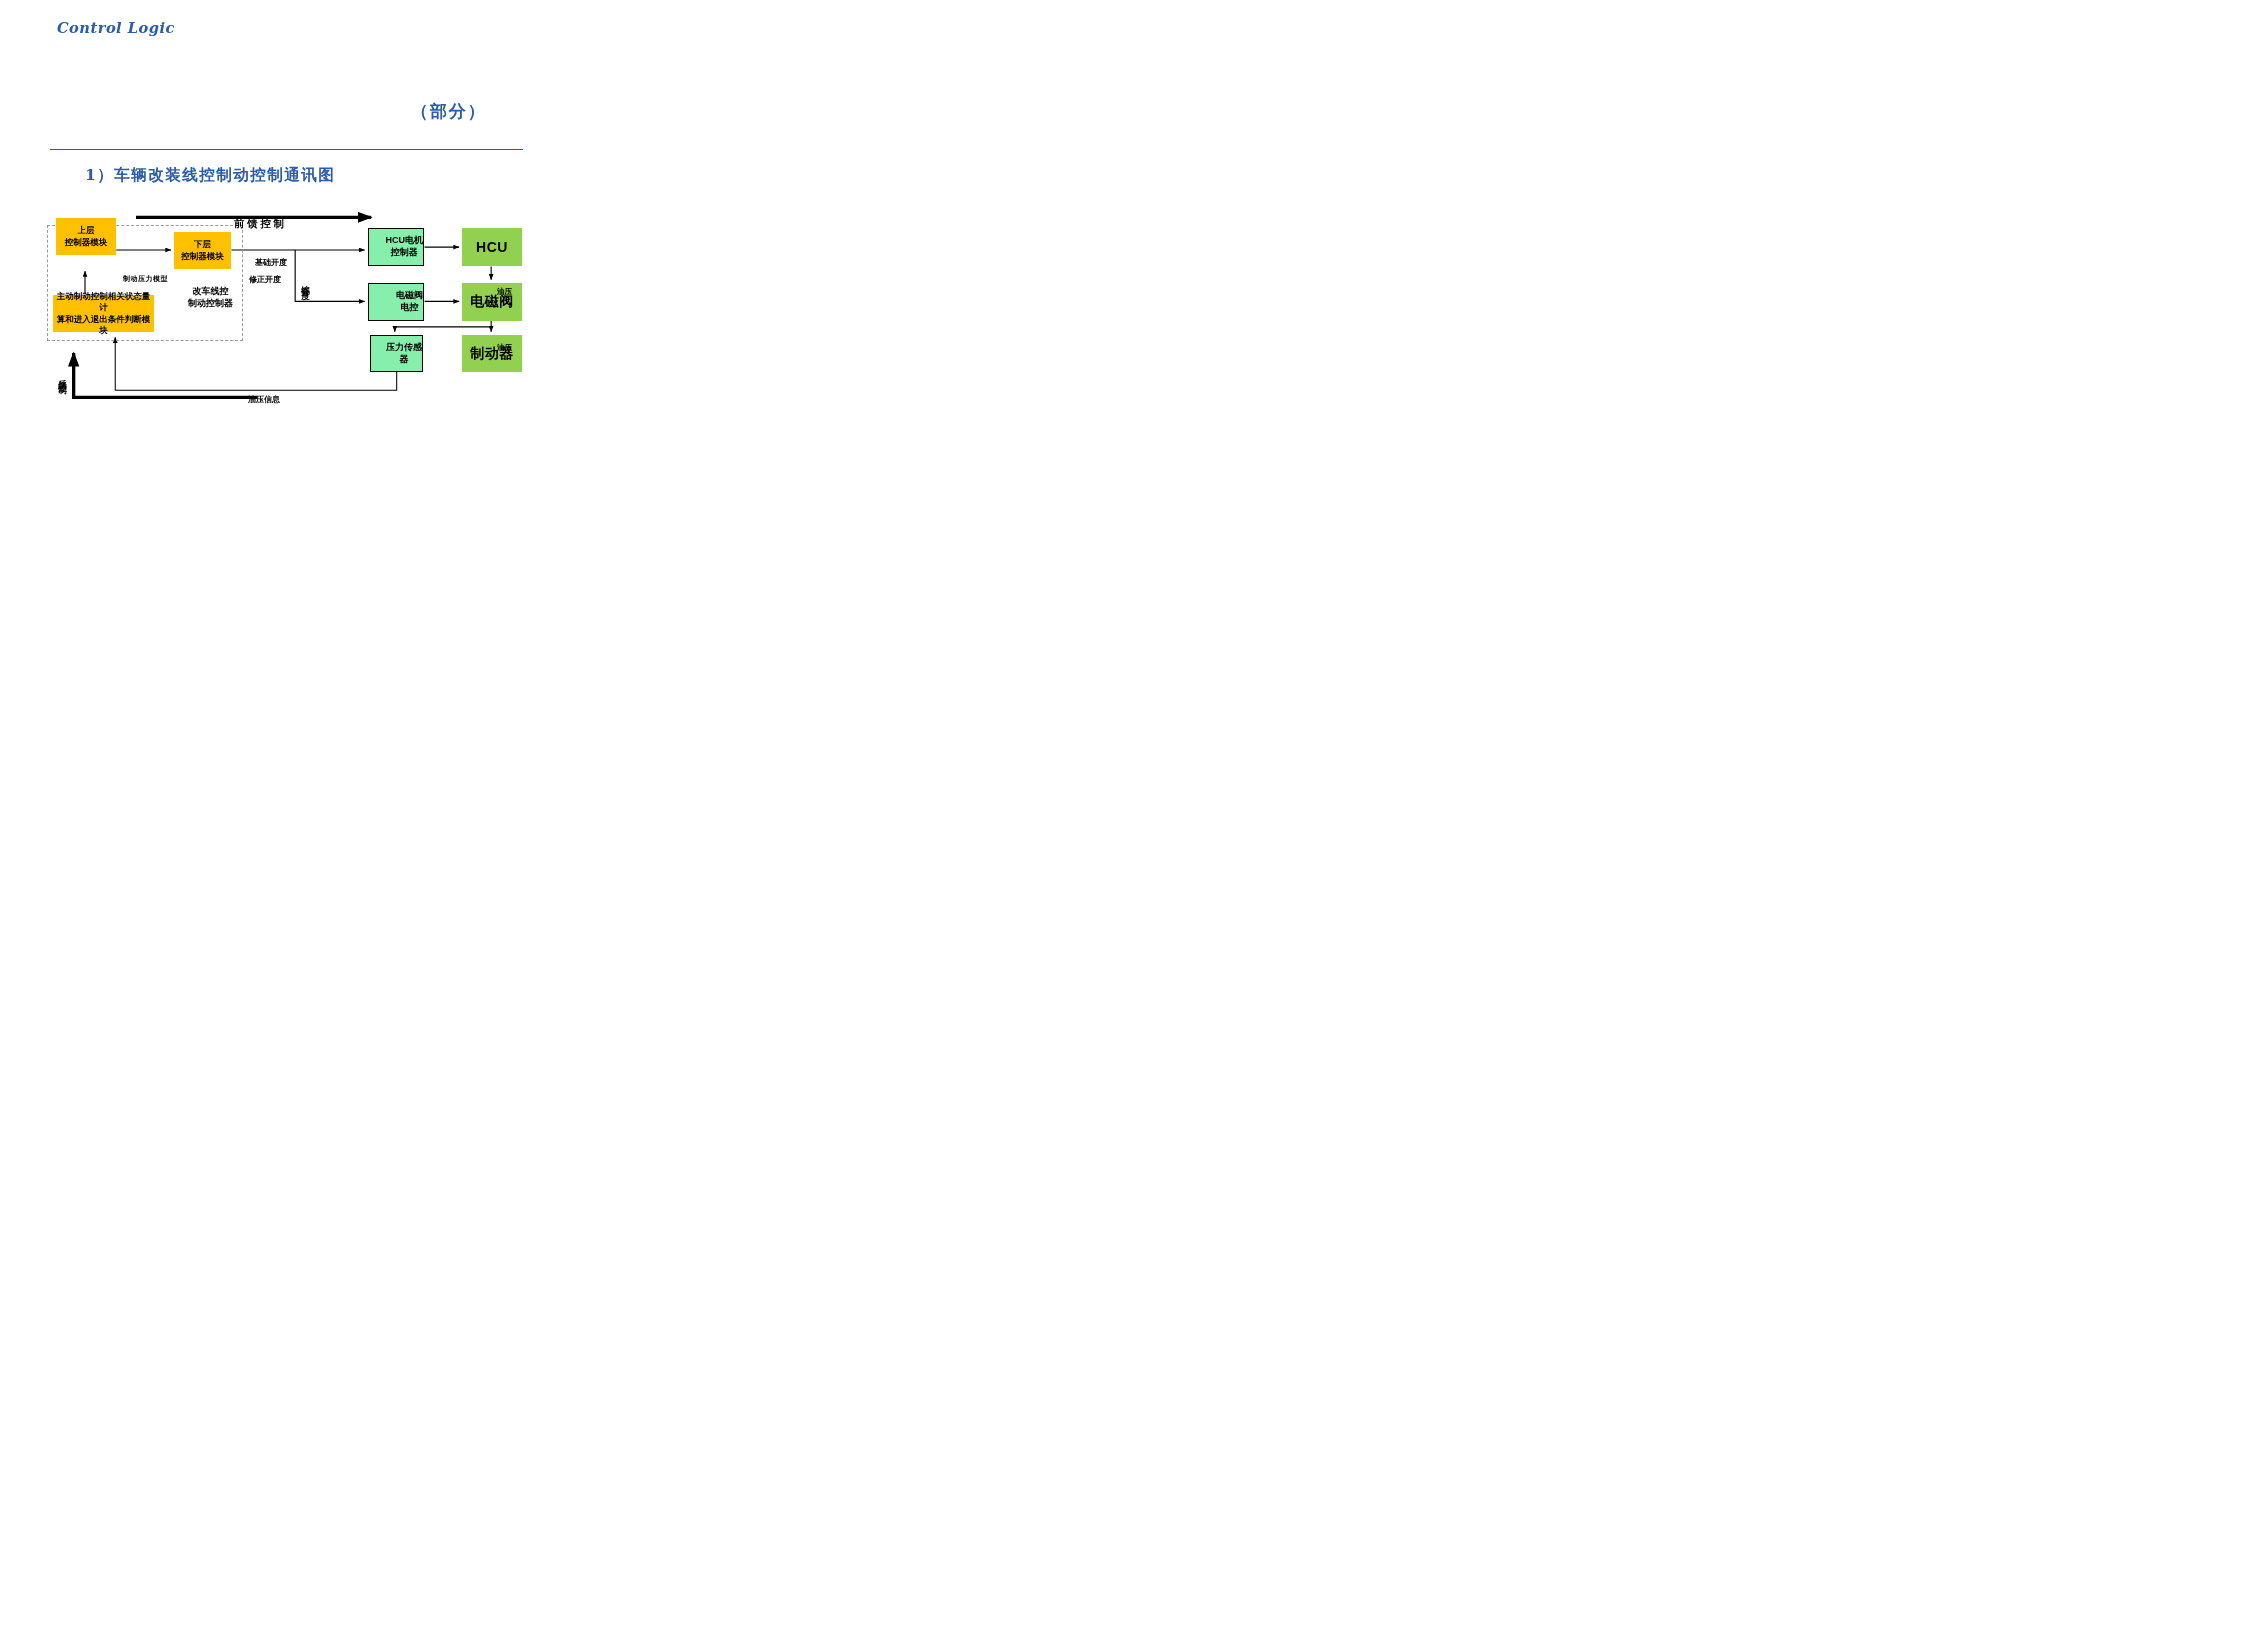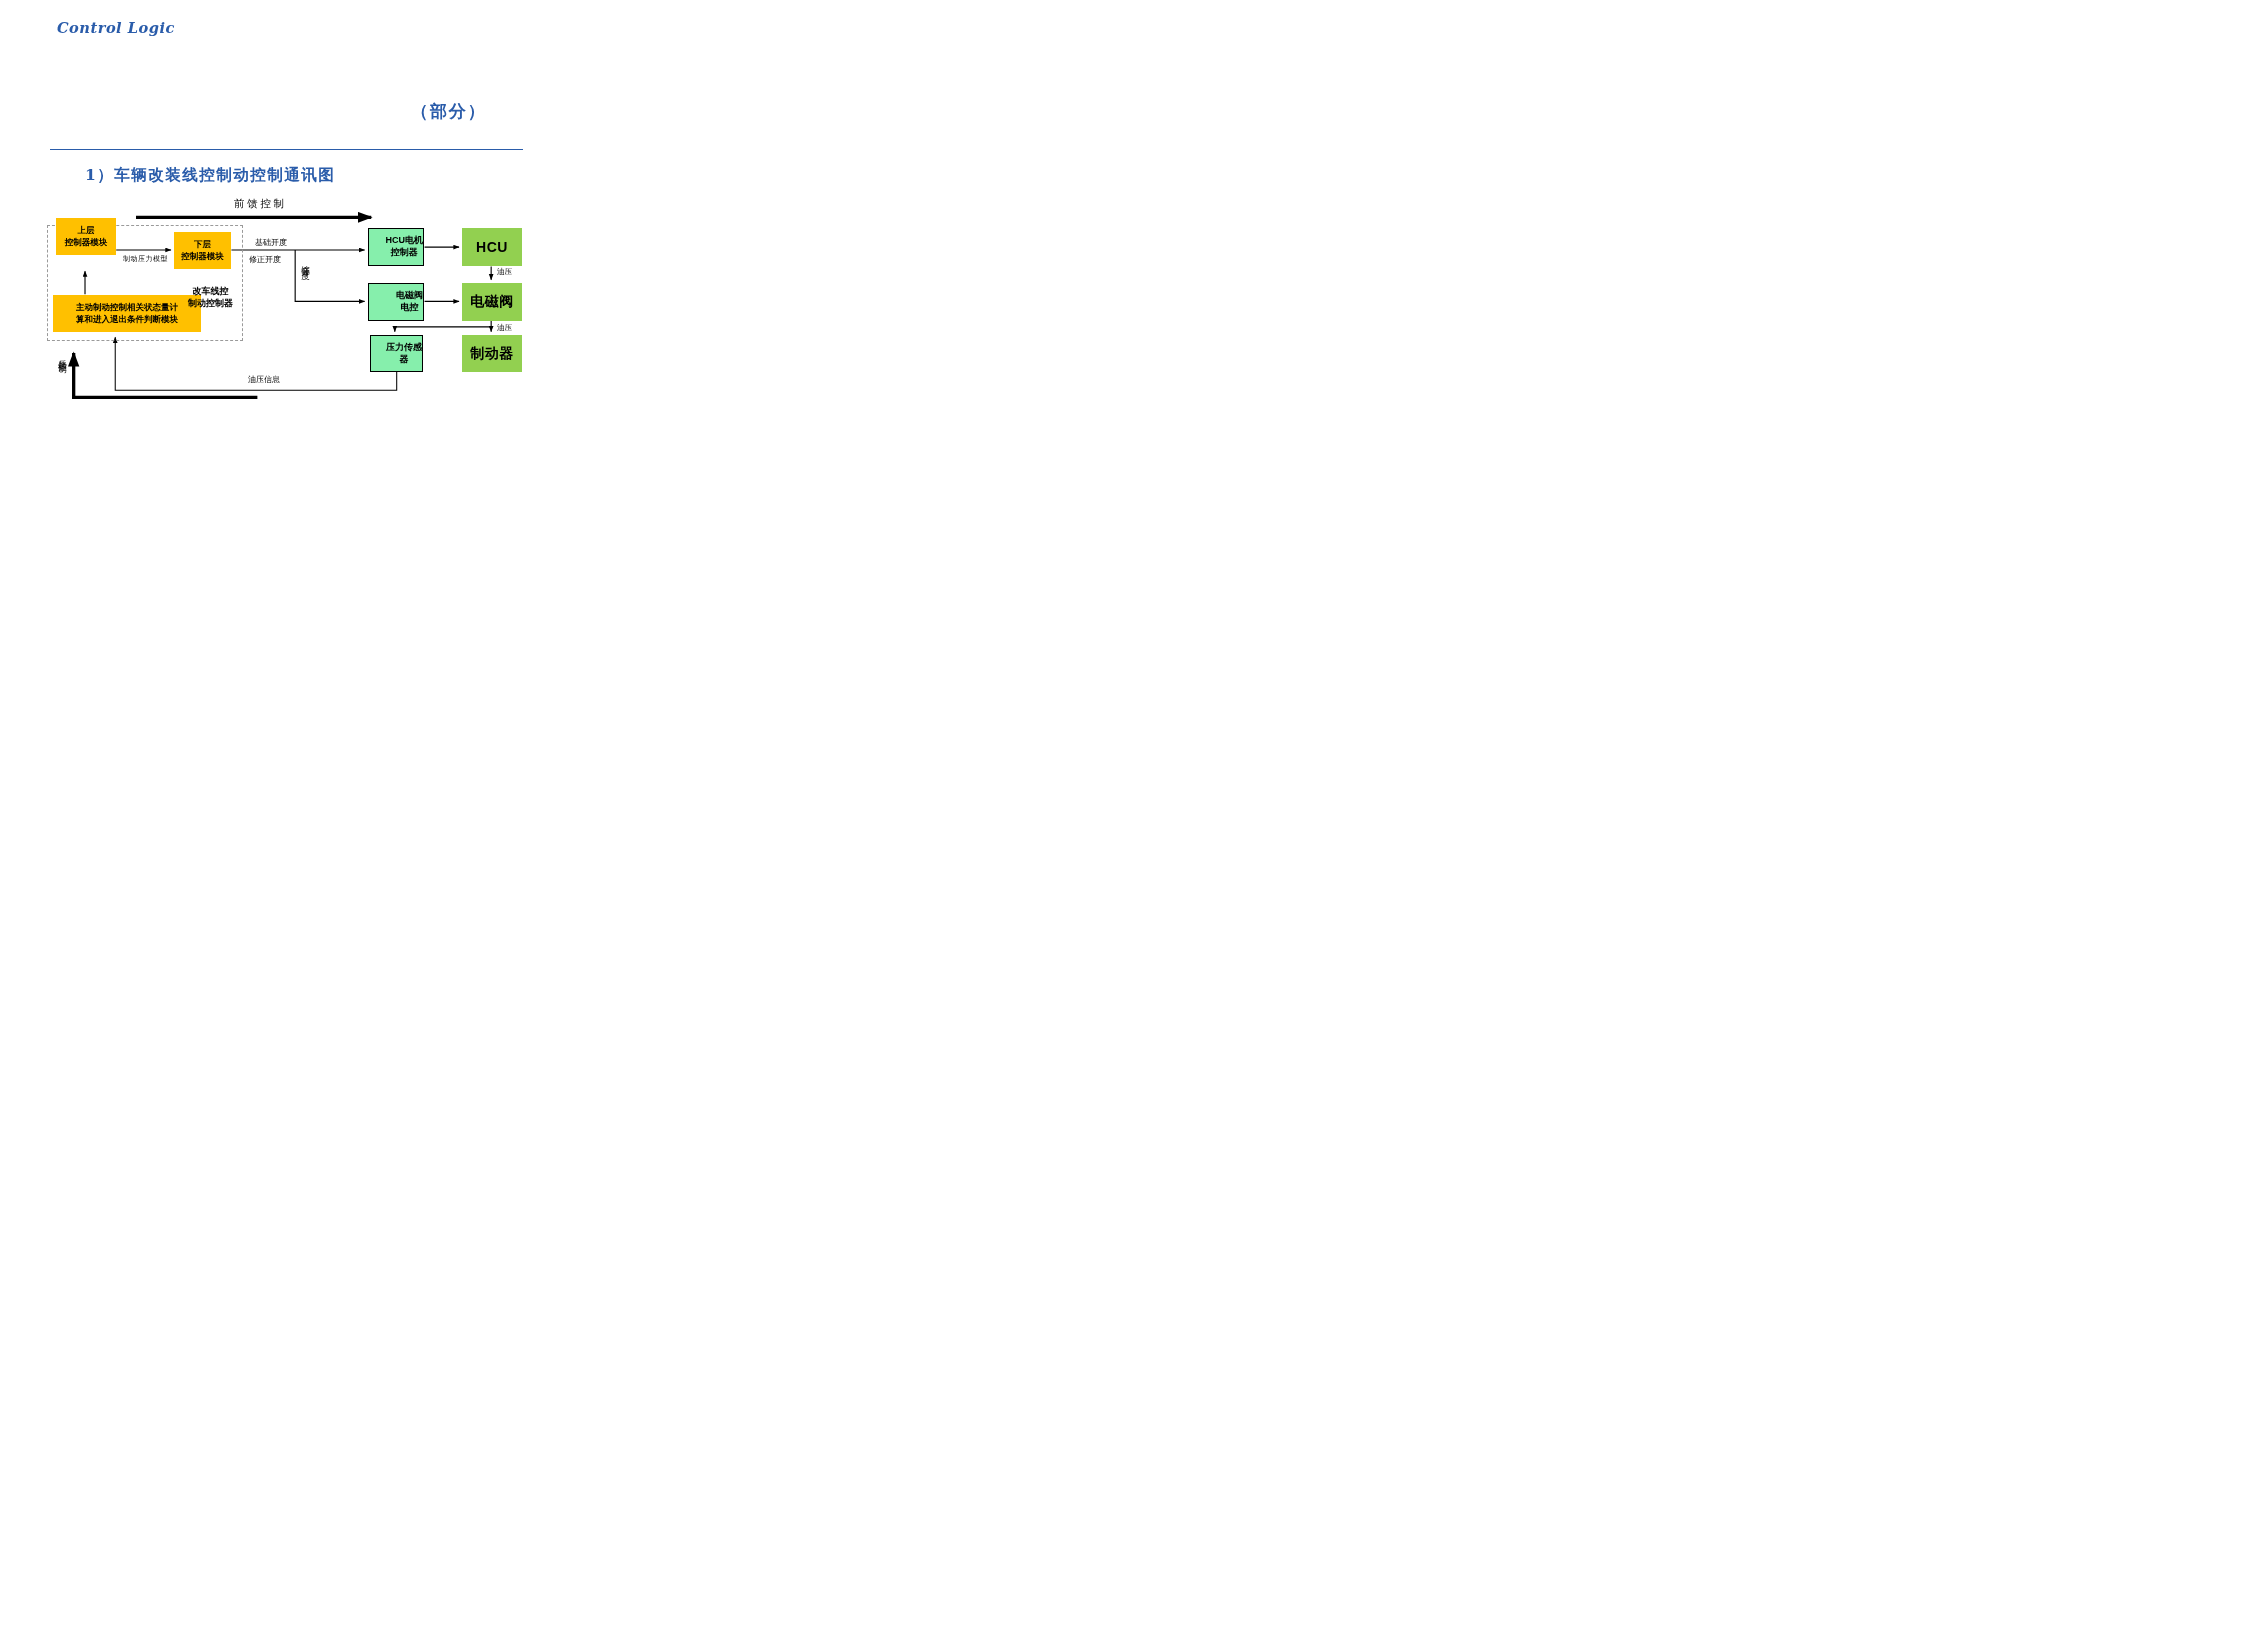--- a/index.html
+++ b/index.html
@@ -30,21 +30,21 @@
 
   .node {
     position: absolute; display: flex; align-items: center; justify-content: center;
     text-align: center; font-weight: bold; color: #000; font-size: 8.5px;
   }
   .orange { background: var(--orange); }
   .green  { background: var(--green); font-size: 14px; letter-spacing: 0.5px; }
   .outlined { background: #86efac; border: 1.4px solid #000; font-size: 9px; justify-content: flex-end; }
   .dashed-box { position: absolute; border: 0.9px dashed #9a9a9a; background: transparent; }
 
-  .lbl { position: absolute; font-weight: normal; color: #000; font-size: 8px; white-space: nowrap; }
+  .lbl { position: absolute; font-weight: bold; color: #000; font-size: 8px; white-space: nowrap; margin-top: 20px; }
   .lbl-big { font-size: 10.4px; letter-spacing: 2.8px; }
   .lbl-small { font-size: 7px; letter-spacing: 0.5px; }
   .vert { writing-mode: vertical-rl; letter-spacing: 1.9px; font-size: 8.5px; }
   .group-label { position: absolute; font-weight: bold; color: #000; font-size: 9px; text-align: center; line-height: 1.3; }
   .multiline { white-space: pre-line; line-height: 1.3; }
 </style>
 </head>
 <body>
 
 <div class="slide">
@@ -98,21 +98,21 @@
   <div class="node orange" style="left:56px; top:218px; width:60px; height:37px;">
     <span class="multiline">上层
 控制器模块</span>
   </div>
 
   <div class="node orange" style="left:174px; top:232px; width:57px; height:37px;">
     <span class="multiline">下层
 控制器模块</span>
   </div>
 
-  <div class="node orange" style="left:53px; top:295px; width:148px; height:37px;">
+  <div class="node orange" style="left:53px; top:295px; width:101px; height:37px;">
     <span class="multiline">主动制动控制相关状态量计
 算和进入退出条件判断模块</span>
   </div>
 
   <div class="group-label multiline" style="left:180px; top:286px; width:61px;">改车线控
 制动控制器</div>
 
   <div class="node outlined" style="left:368px; top:228px; width:56px; height:38px;">
     <span class="multiline">HCU电机
 控制器</span>

